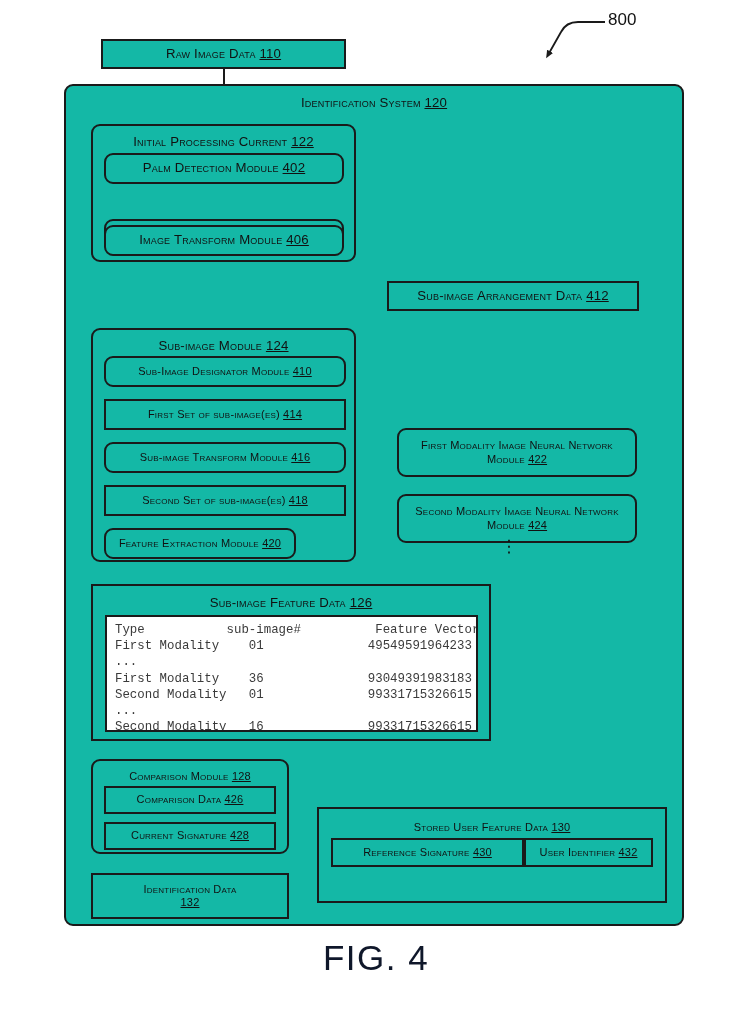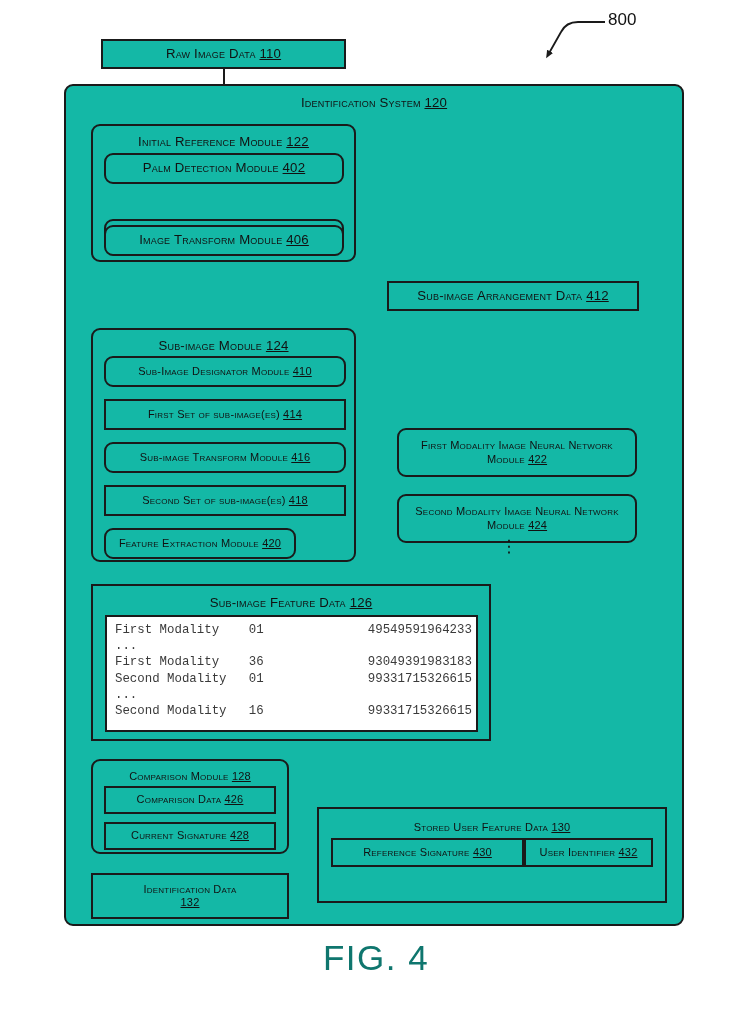--- a/index.html
+++ b/index.html
@@ -81,21 +81,21 @@
   
   #fig-caption {
     position: absolute;
     left: 0;
     right: 0;
     top: 938px;
     text-align: center;
     font-family: "Liberation Sans", sans-serif;
     font-size: 35px;
     letter-spacing: 1.5px;
-    color: #0f766e;
+    color: #0f172a;
   }
   #ref-400 {
     position: absolute;
     left: 608px;
     top: 10px;
     font-family: "Liberation Sans", sans-serif;
     font-size: 17px;
     color: #111111;
   }
   .vdots {
@@ -165,21 +165,21 @@
       <span class="lbl">
         <span>Identification System</span>
         <span class="num">120</span>
       </span>
     </div>
   </div>
 
   <div class="box rounded container-box" style="left:91px; top:124px; width:265px; height:138px;">
     <div class="hdr" style="top:6px;">
       <span class="lbl">
-        <span>Initial Reference Module</span>
+        <span>Initial Processing Current</span>
         <span class="num">122</span>
       </span>
     </div>
   </div>
 
   <div class="box rounded" style="left:104px; top:153px; width:240px; height:31px;">
     <span class="lbl">
       <span>Palm Detection Module</span>
       <span class="num">402</span>
     </span>
@@ -270,20 +270,21 @@
   <div class="box container-box" style="left:91px; top:584px; width:400px; height:157px;">
     <div class="hdr" style="top:7px;">
       <span class="lbl">
         <span>Sub-image Feature Data</span>
         <span class="num">126</span>
       </span>
     </div>
   </div>
 
   <div class="mono-table" style="left:105px; top:615px; width:373px; height:117px;">
+    <div class="trow">Type           sub-image#          Feature Vector</div>
     <div class="trow">First Modality    01              49549591964233</div>
     <div class="trow">...</div>
     <div class="trow">First Modality    36              93049391983183</div>
     <div class="trow">Second Modality   01              99331715326615</div>
     <div class="trow">...</div>
     <div class="trow">Second Modality   16              99331715326615</div>
   </div>
 
   <div class="box rounded container-box" style="left:91px; top:759px; width:198px; height:95px;">
     <div class="hdr" style="top:5px;">

